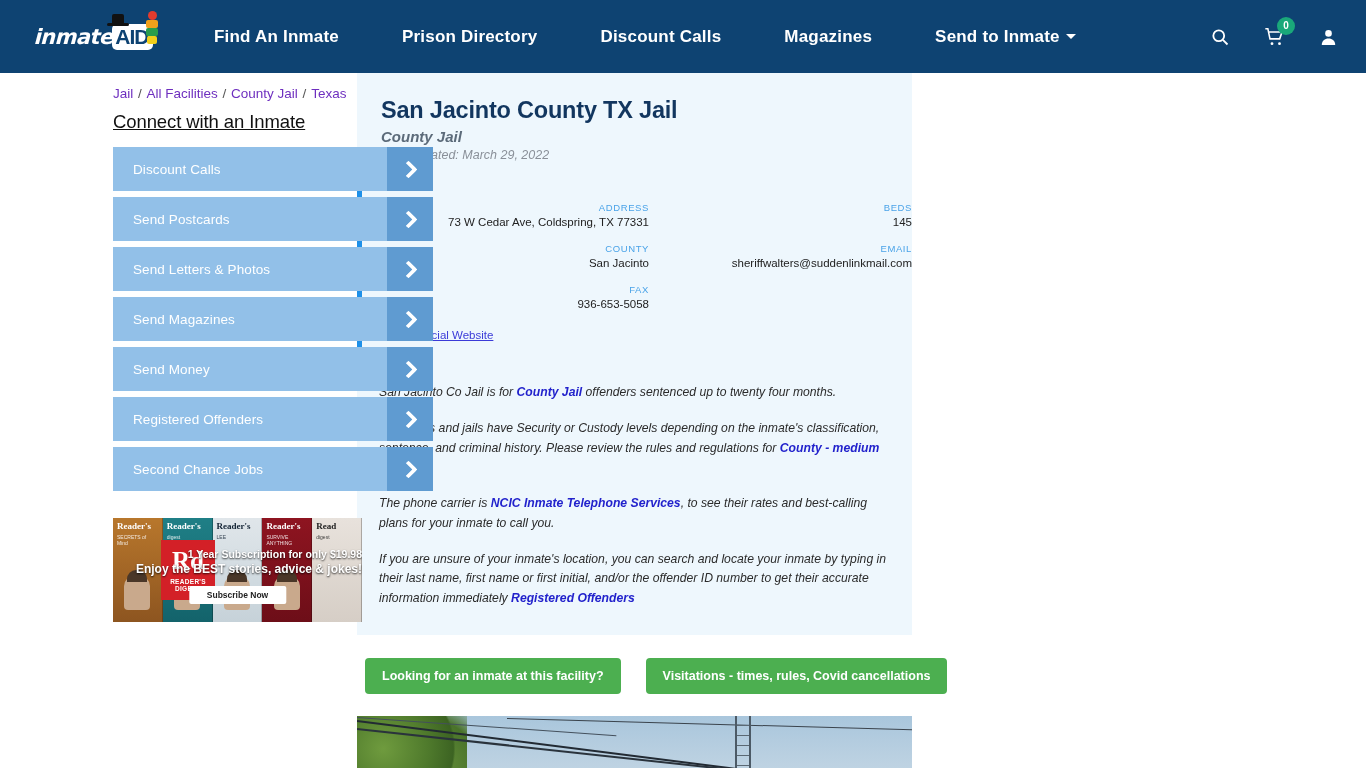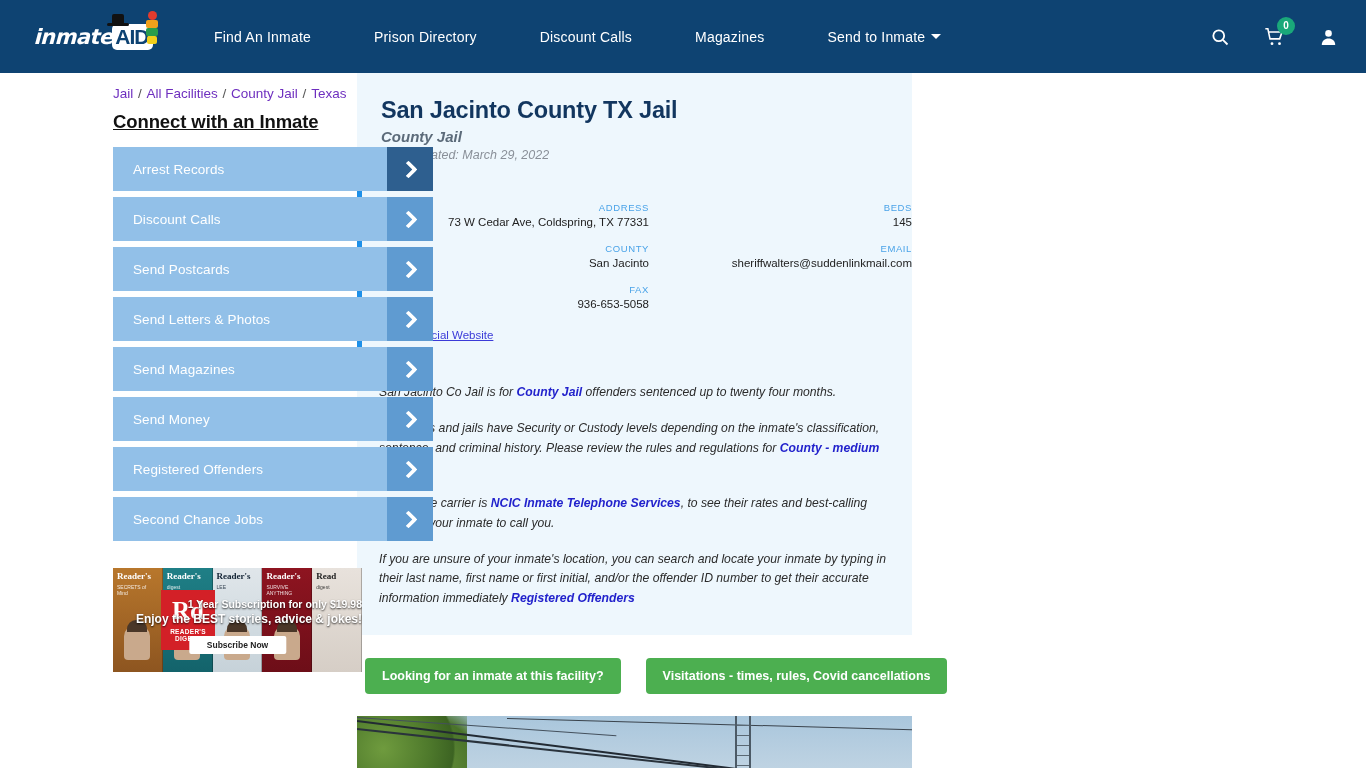--- a/index.html
+++ b/index.html
@@ -72,22 +72,22 @@
 
   .nav {
     flex: 1;
     display: flex;
     align-items: center;
     gap: 0px;
     margin-left: 34px;
   }
   .nav-item {
     color: #ffffff;
-    font-size: 14px;
-    font-weight: normal;
+    font-size: 17px;
+    font-weight: bold;
     padding: 10px 0;
     margin-right: 63px;
     white-space: nowrap;
     cursor: pointer;
     letter-spacing: 0.2px;
   }
   .nav-item.send { margin-right: 0; display: flex; align-items: center; gap: 6px; }
   .caret {
     width: 0; height: 0;
     border-left: 5px solid transparent;
@@ -135,21 +135,21 @@
   .breadcrumb .sep { color: #555555; margin: 0 1px; }
 
   
   .sidebar {
     width: 340px;
     padding-left: 113px;
     padding-top: 38px;
   }
   .sidebar-title {
     font-size: 18.5px;
-    font-weight: bold;
+    font-weight: normal;
     color: #111111;
     text-decoration: underline;
     margin: 0 0 14px 0;
     letter-spacing: -0.1px;
   }
   .side-btn {
     width: 320px;
     height: 44px;
     background: #92c0e8;
     display: flex;
@@ -433,26 +433,20 @@
 
 <div class="page">
 
   <div class="breadcrumb">
     <a>Jail</a><span class="sep"> / </span><a>All Facilities</a><span class="sep"> / </span><a>County Jail</a><span class="sep"> / </span><a>Texas</a>
   </div>
 
   <div class="sidebar">
     <div class="sidebar-title">Connect with an Inmate</div>
 
-    <div class="side-btn active">
-      <span class="side-btn-label">Arrest Records</span>
-      <span class="side-btn-arrow">
-          <span class="chev"></span>
-        </span>
-    </div>
     <div class="side-btn">
       <span class="side-btn-label">Discount Calls</span>
       <span class="side-btn-arrow">
           <span class="chev"></span>
         </span>
     </div>
     <div class="side-btn">
       <span class="side-btn-label">Send Postcards</span>
       <span class="side-btn-arrow">
           <span class="chev"></span>

